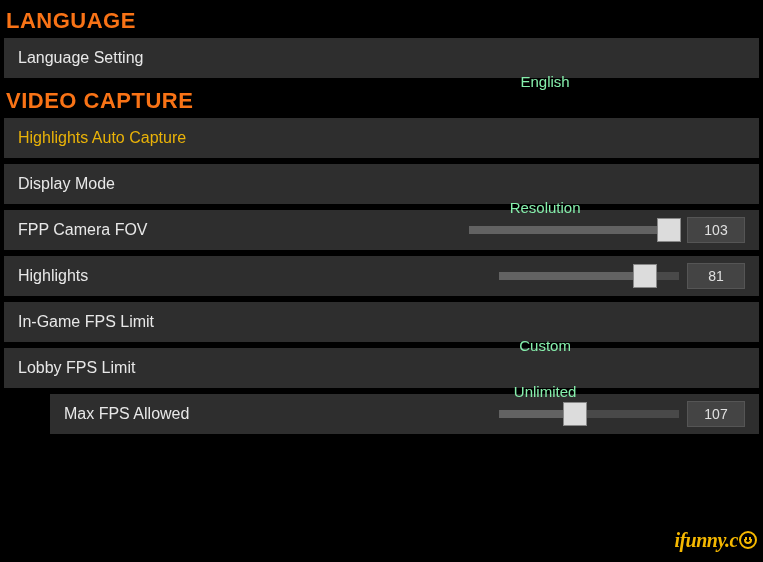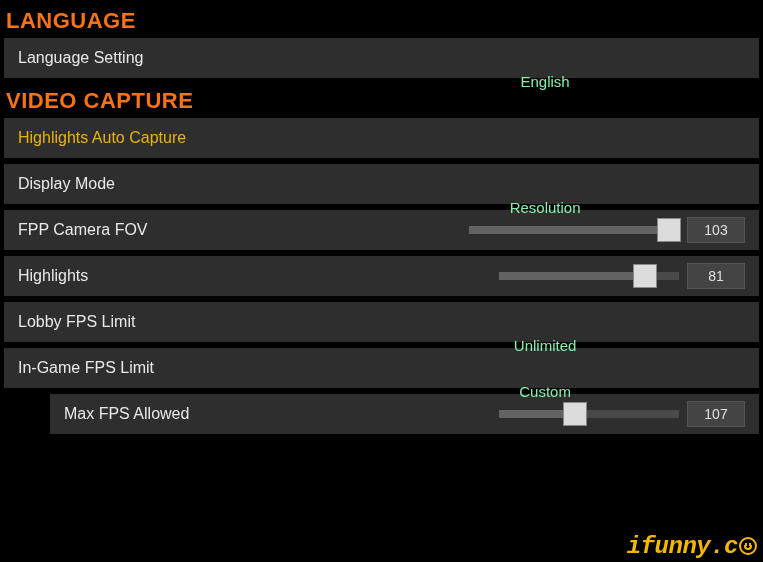--- a/index.html
+++ b/index.html
@@ -78,24 +78,24 @@
     display: flex;
     align-items: center;
     justify-content: center;
     font-size: 14px;
     color: #e0e0e0;
     border: 1px solid #555;
   }
   .watermark {
     position: absolute;
     right: 6px;
-    bottom: 2px;
-    font-family: Liberation Mono, monospace;
+    bottom: 10px;
+    font-family: Liberation Serif, serif;
     font-weight: 900;
-    font-size: 24px;
+    font-size: 20px;
     color: #f5b800;
     font-style: italic;
     letter-spacing: -0.5px;
   }
   .watermark .smile {
     display: inline-block;
     width: 18px; height: 18px;
     border: 2px solid #f5b800;
     border-radius: 50%;
     position: relative;
@@ -161,27 +161,27 @@
     <div class="slider-wrap">
       <div class="slider" style="width:180px">
         <div class="slider-fill" style="width:81%"></div>
         <div class="slider-thumb" style="left:81%"></div>
       </div>
       <div class="slider-value">81</div>
     </div>
   </div>
 
   <div class="row">
-    <div class="row-label">Lobby FPS Limit</div>
-    <div class="row-value">Unlimited</div>
+    <div class="row-label">In-Game FPS Limit</div>
+    <div class="row-value">Custom</div>
   </div>
 
   <div class="row">
-    <div class="row-label">In-Game FPS Limit</div>
-    <div class="row-value">Custom</div>
+    <div class="row-label">Lobby FPS Limit</div>
+    <div class="row-value">Unlimited</div>
   </div>
 
   <div class="row indent">
     <div class="row-label">Max FPS Allowed</div>
     <div class="slider-wrap">
       <div class="slider" style="width:180px">
         <div class="slider-fill" style="width:42%"></div>
         <div class="slider-thumb" style="left:42%"></div>
       </div>
       <div class="slider-value">107</div>

